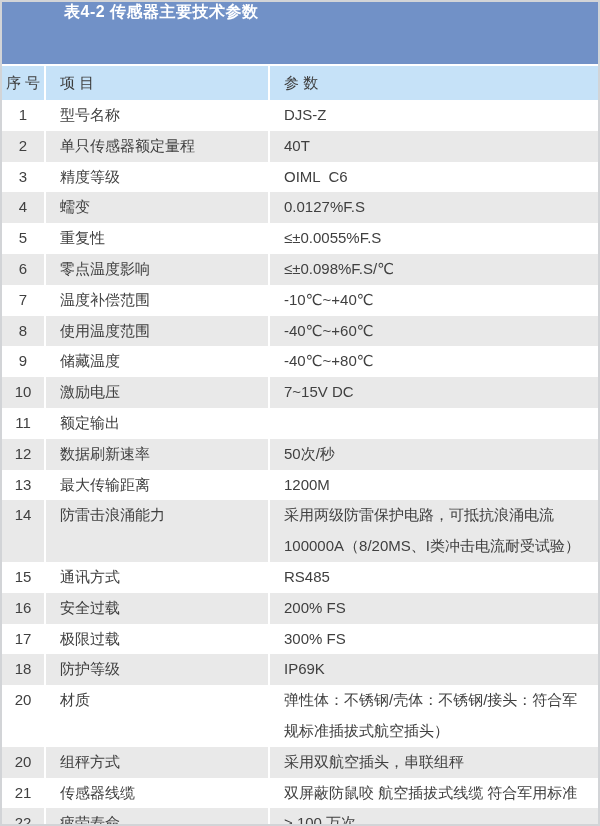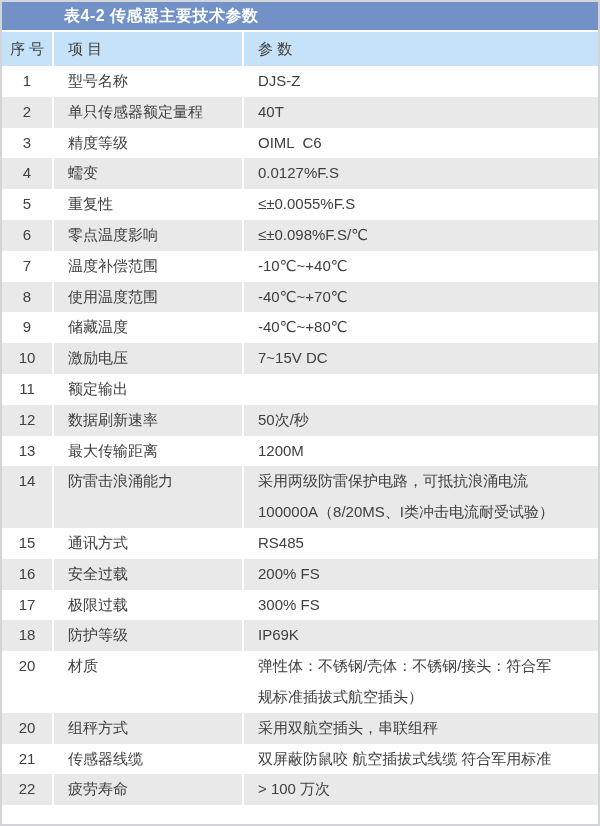--- a/index.html
+++ b/index.html
@@ -8,24 +8,24 @@
   .page {
     width: 600px;
     height: 826px;
     box-sizing: border-box;
     border: 2px solid #d2d4d7;
     background: #ffffff;
     overflow: hidden;
   }
 
   .title-bar {
-    height: 28px;
+    height: 62px;
     background: #7191c7;
     display: flex;
-    align-items: center;
+    align-items: flex-start;
     padding-left: 62px;
     box-sizing: border-box;
     margin-bottom: 2px;
   }
   .title-bar .title-text {
     color: #ffffff;
     font-size: 16px;
     font-weight: bold;
     letter-spacing: 0.5px;
   }
@@ -43,27 +43,27 @@
   .row { display: flex; background: #ffffff; }
   .rows .row:nth-child(even) { background: #e9e9e9; }
 
   .cell {
     box-sizing: border-box;
     font-size: 15px;
     color: #404040;
     line-height: 30.8px;
   }
   .c-no {
-    width: 52px;
+    width: 44px;
     text-align: center;
     border-right: 2px solid #ffffff;
     flex-shrink: 0;
   }
   .c-item {
-    width: 190px;
+    width: 224px;
     padding-left: 14px;
     border-right: 2px solid #ffffff;
     flex-shrink: 0;
   }
   .c-value {
     flex: 1;
     padding-left: 14px;
     padding-right: 6px;
     white-space: pre-wrap;
   }
@@ -122,21 +122,21 @@
 
   <div class="row">
     <div class="cell c-no">7</div>
     <div class="cell c-item">温度补偿范围</div>
     <div class="cell c-value">-10℃~+40℃</div>
   </div>
 
   <div class="row">
     <div class="cell c-no">8</div>
     <div class="cell c-item">使用温度范围</div>
-    <div class="cell c-value">-40℃~+70℃</div>
+    <div class="cell c-value">-40℃~+60℃</div>
   </div>
 
   <div class="row">
     <div class="cell c-no">9</div>
     <div class="cell c-item">储藏温度</div>
     <div class="cell c-value">-40℃~+80℃</div>
   </div>
 
   <div class="row">
     <div class="cell c-no">10</div>

